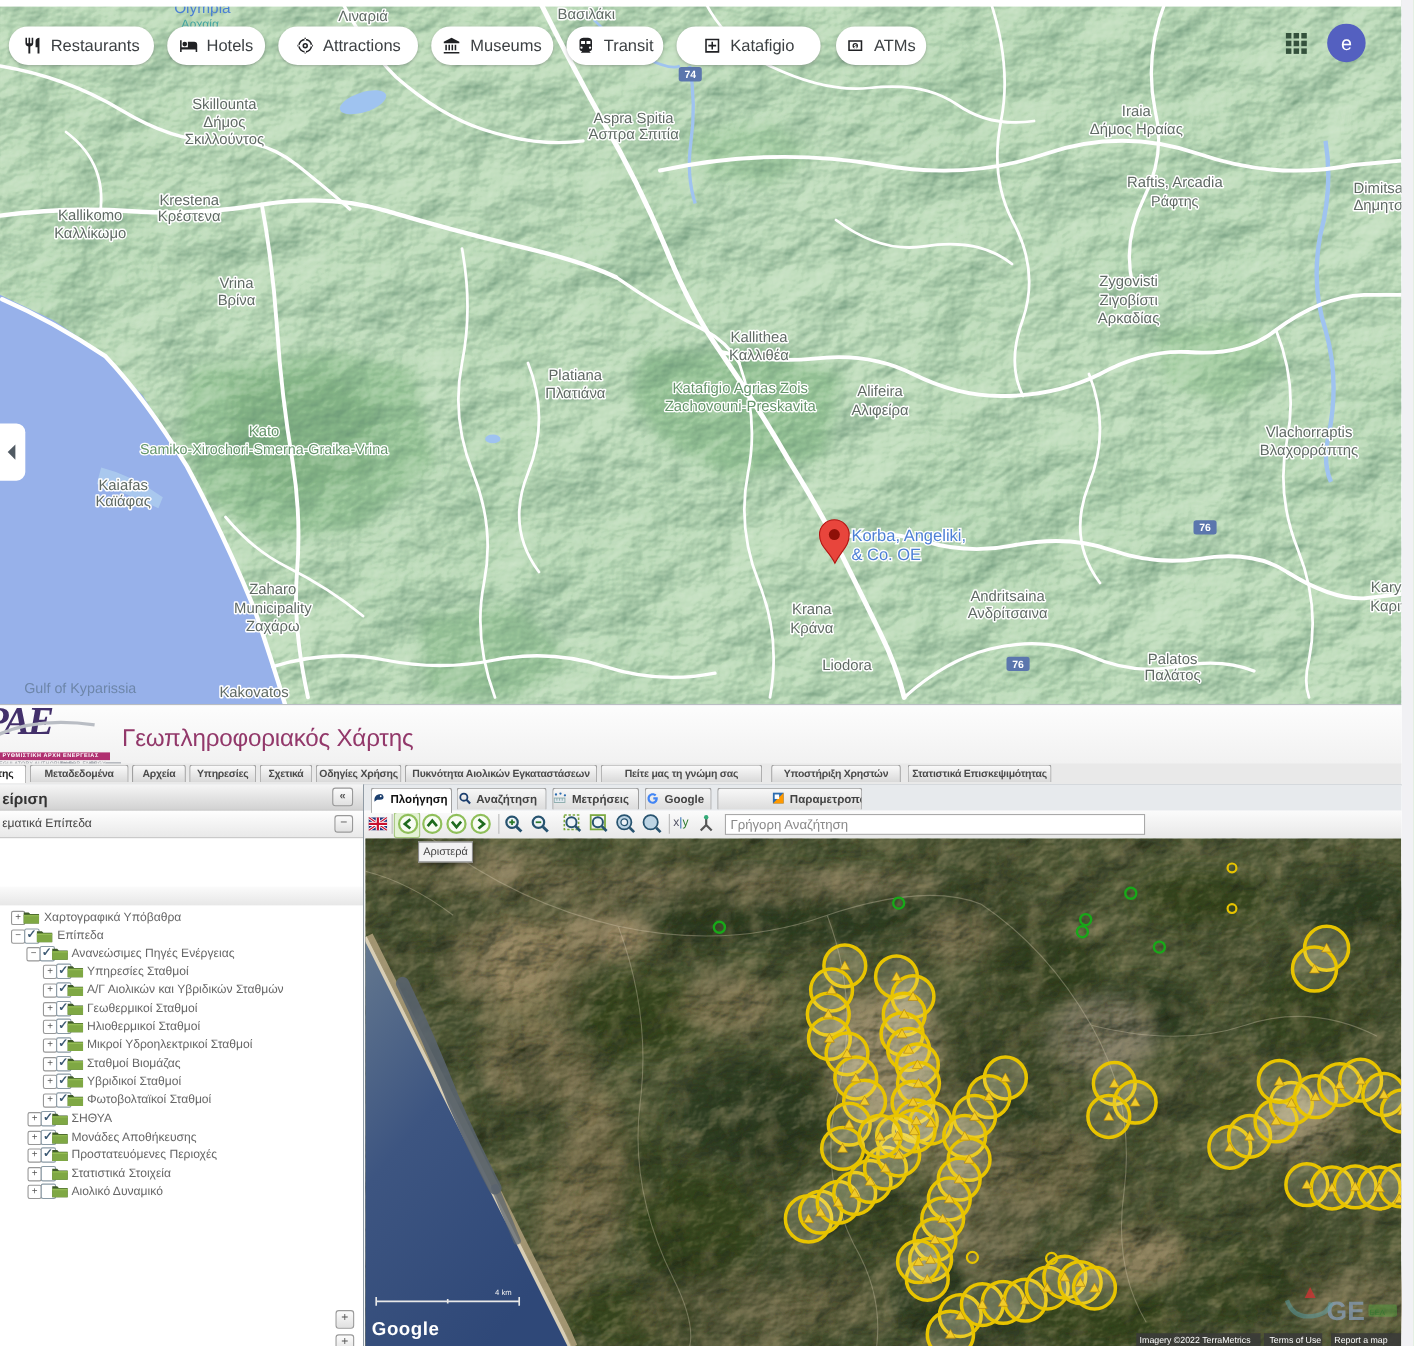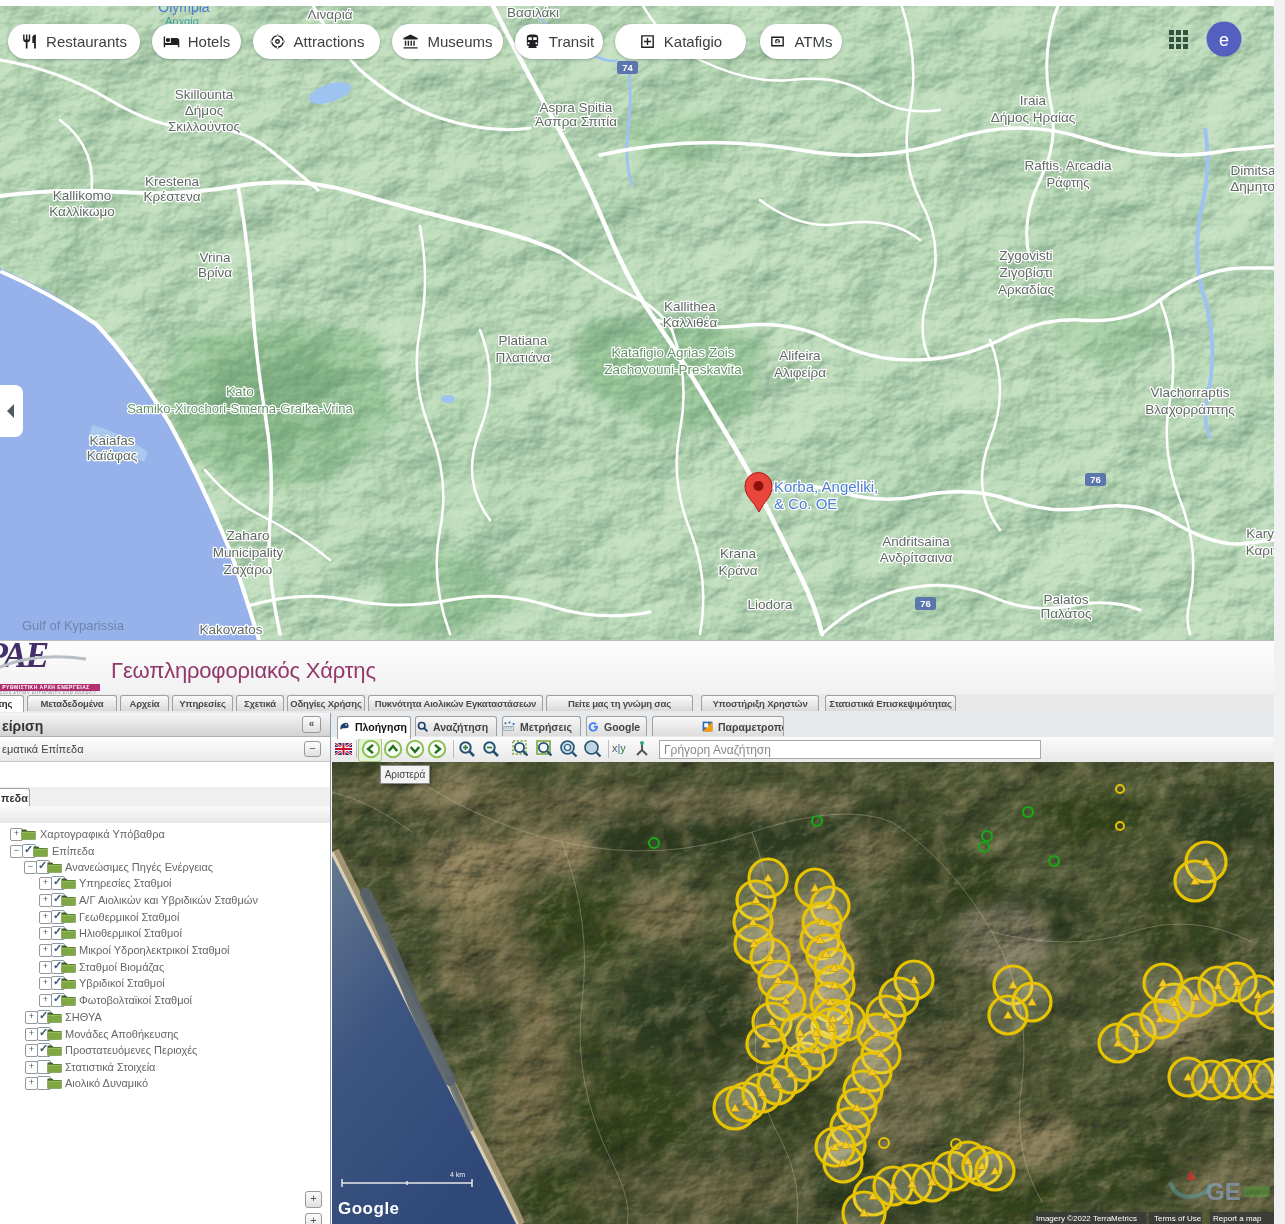--- a/index.html
+++ b/index.html
@@ -363,23 +363,20 @@
   </div>
   <div id="lpanel">
     <div class="pbar1">
         <span class="pt">είριση</span>
         <span class="pbtn" style="right:9px;">«</span>
       </div>
     <div class="pbar2">
         <span class="pt2">εματικά Επίπεδα</span>
         <span class="pbtn2" style="right:9px;">−</span>
       </div>
-    <div class="ptabs">
-        <span class="ptab">πεδα</span>
-      </div>
     <div class="ptool"></div>
     <div id="tree">
 <div class="trow" style="top:3px;left:0;width:330px;">
           <span class="pm" style="left:10px;">+</span>
           <svg class="fold" style="left:21px;" viewBox="0 0 15 13">
             <path d="M0.5,2.5 L5,2.5 L6.5,4 L14.5,4 L14.5,12.5 L0.5,12.5 Z" fill="#3f5a2a"></path>
             <path d="M0.5,4.5 L14.5,4.5 L14.5,12.5 L0.5,12.5 Z" fill="#7fa844"></path>
             <path d="M0.5,5 L14.5,5 L14.5,6 L0.5,6 Z" fill="#95bc55"></path>
           </svg>
           <span class="tlabel" style="left:40px;">Χαρτογραφικά Υπόβαθρα</span>

